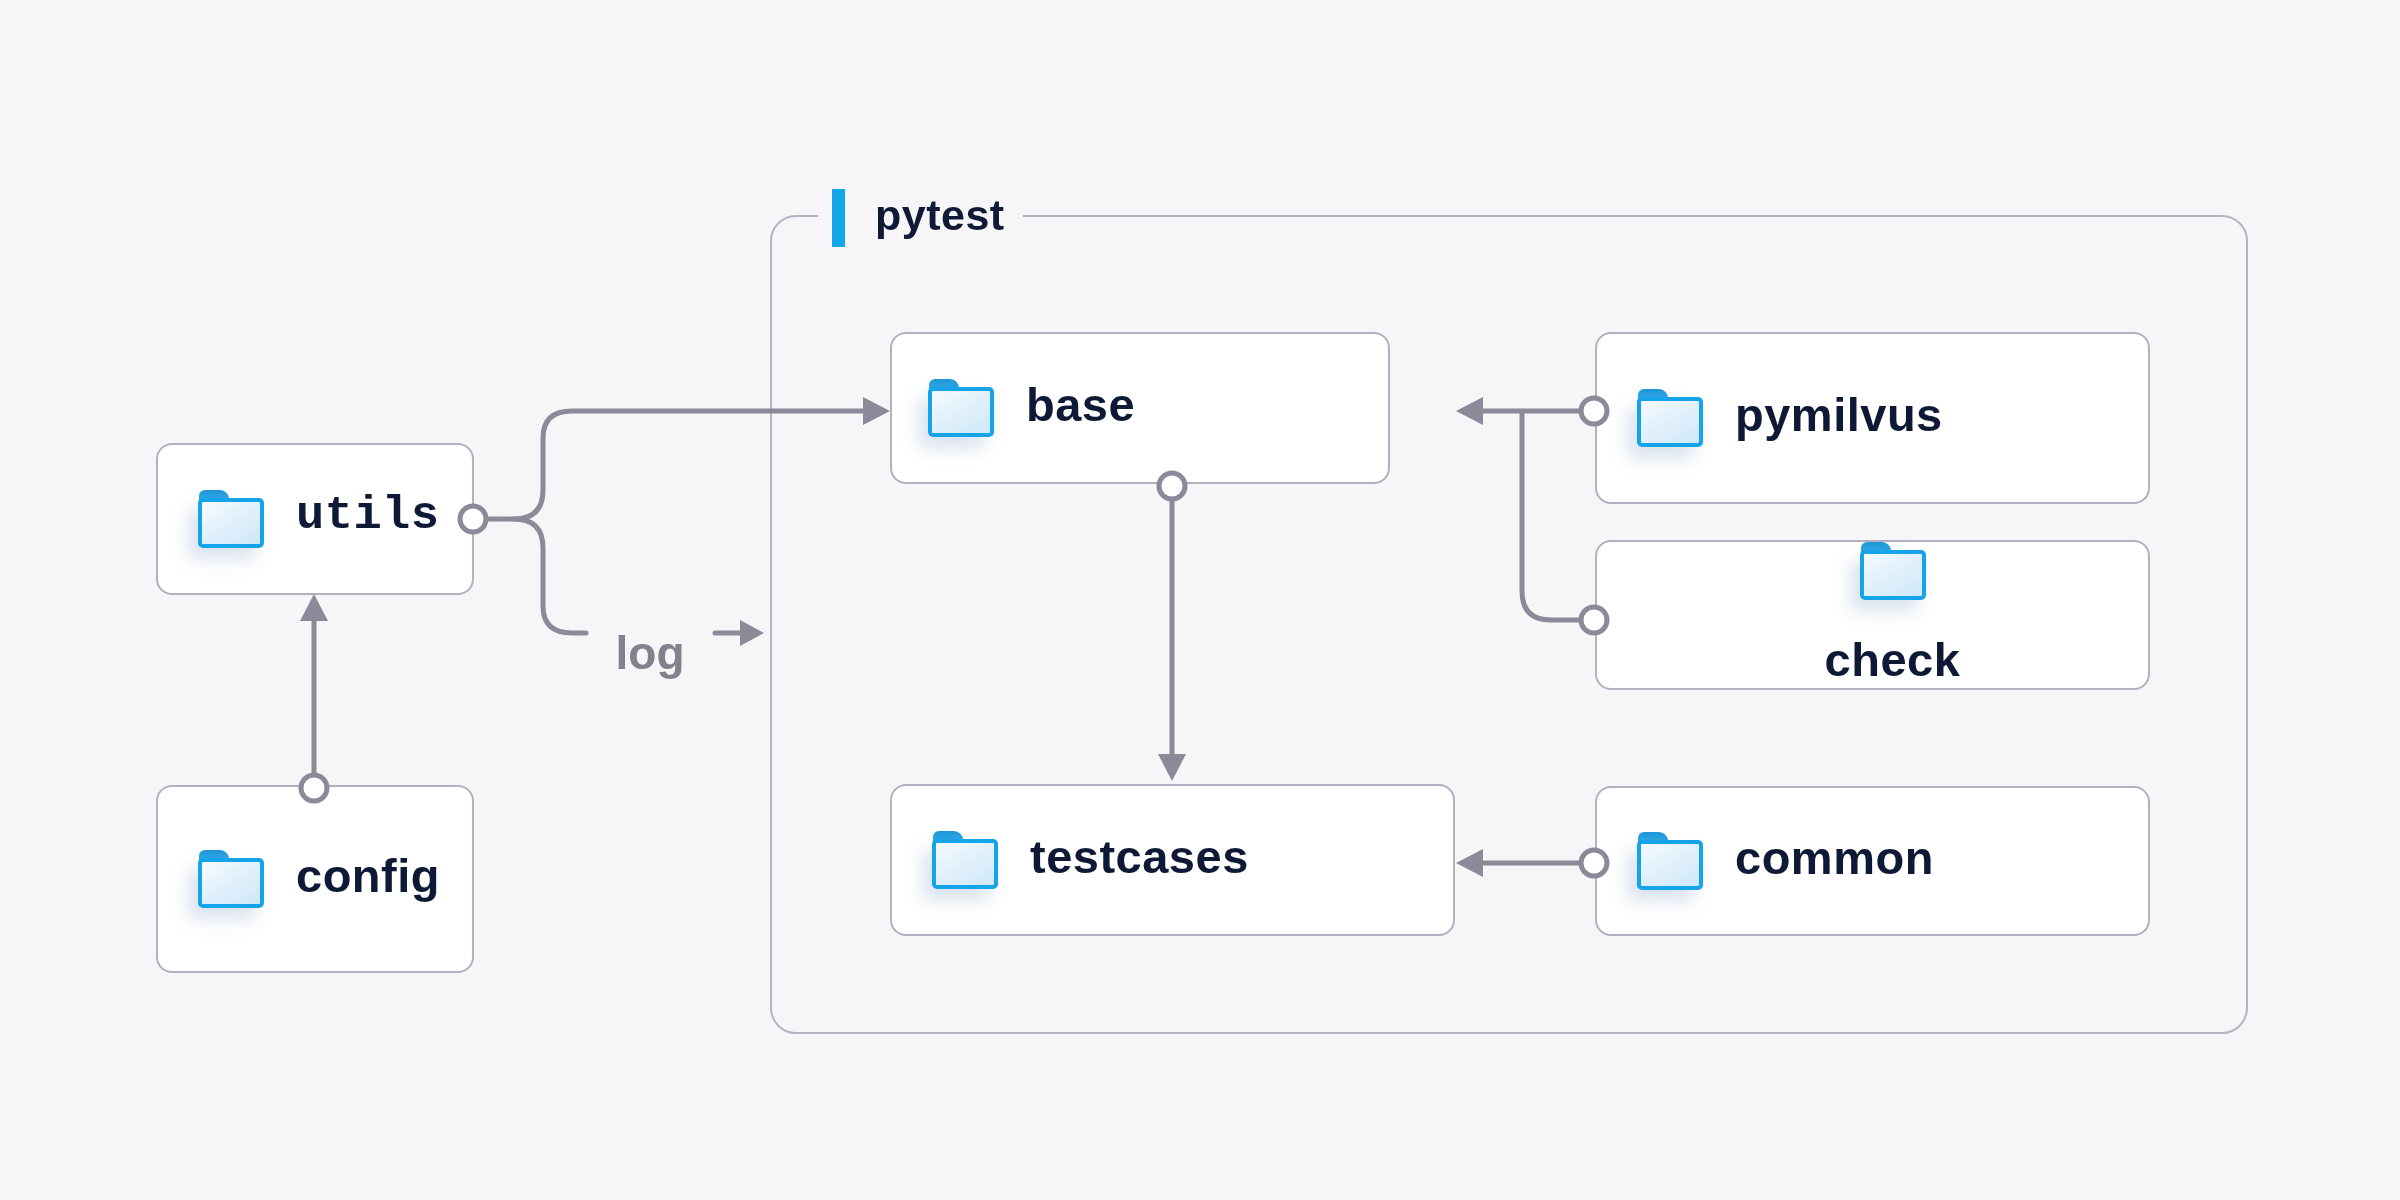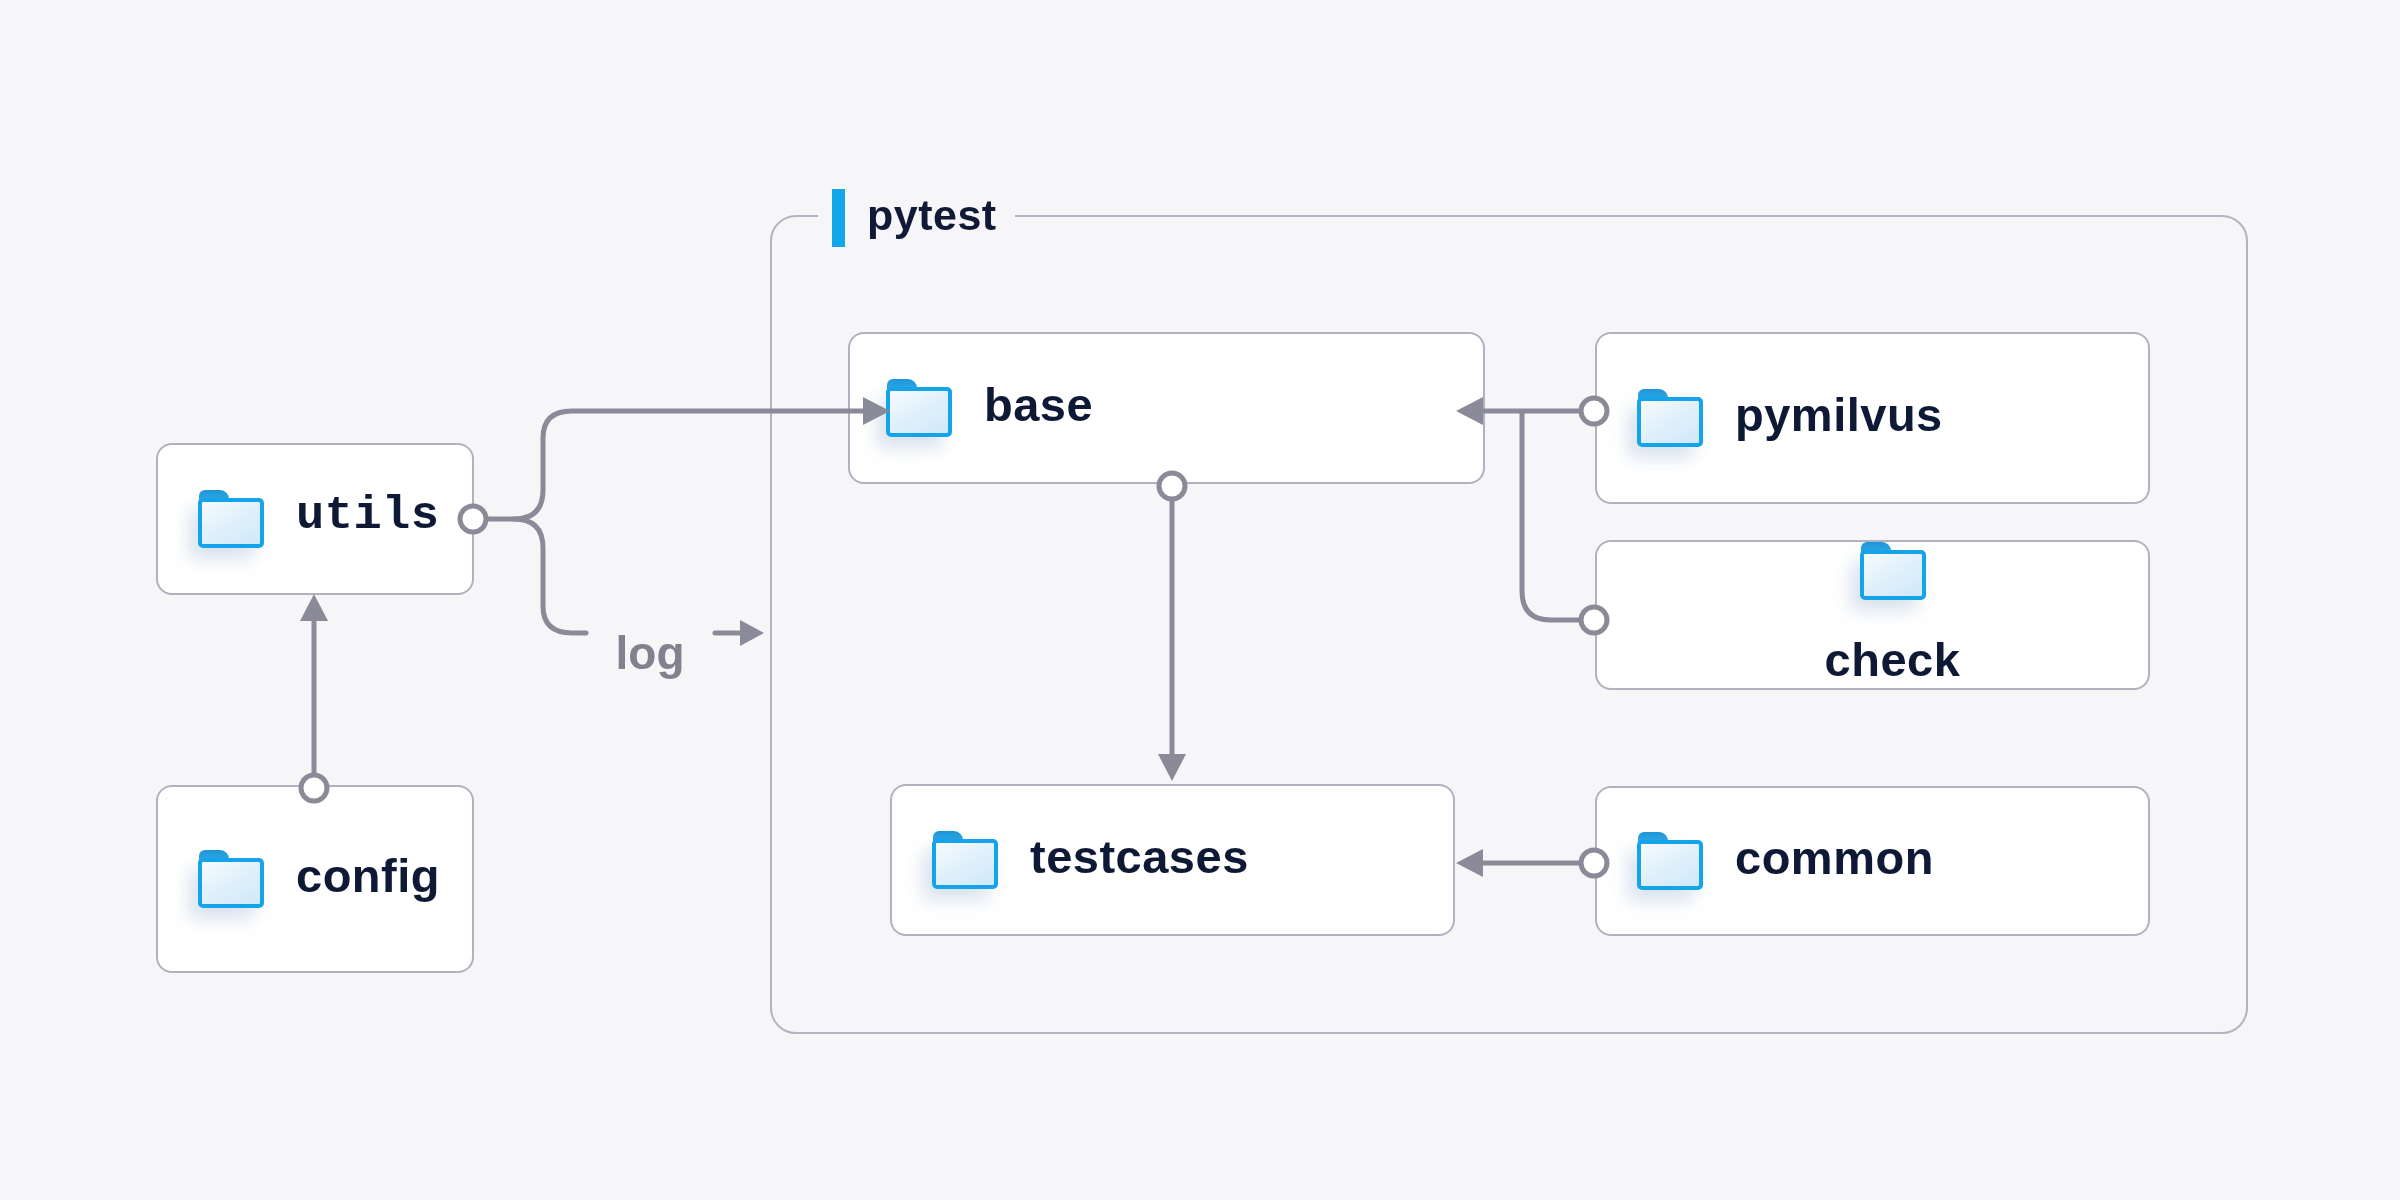--- a/index.html
+++ b/index.html
@@ -18,21 +18,21 @@
     width: 1474px; height: 815px;
     border: 2.5px solid #b3b3c1;
     border-radius: 26px;
     z-index: 1;
   }
   .group-label {
     position: absolute;
     left: 818px; top: 188px;
     height: 60px;
     display: flex; align-items: center;
-    gap: 22px;
+    gap: 30px;
     background: #f6f6f8;
     padding: 0 18px 0 14px;
     z-index: 6;
   }
   .group-label .bar {
     width: 13px; height: 58px;
     background: #12a7e9;
   }
   .group-label .gtxt {
     font-size: 43px;
@@ -57,21 +57,21 @@
   .node .label {
     font-size: 47px;
     font-weight: 700;
     letter-spacing: 0.5px;
     color: #0e1a35;
     padding-bottom: 8px;
   }
 
   .n-utils     { left: 156px;  top: 443px; width: 318px; height: 152px; font-family: Liberation Mono, monospace; }
   .n-config    { left: 156px;  top: 785px; width: 318px; height: 188px; }
-  .n-base      { left: 848px;  top: 332px; width: 637px; height: 152px; padding-left: 36px; }
+  .n-base      { left: 890px;  top: 332px; width: 500px; height: 152px; padding-left: 36px; }
   .n-testcases { left: 890px;  top: 784px; width: 565px; height: 152px; }
   .n-pymilvus  { left: 1595px; top: 332px; width: 555px; height: 172px; }
   .n-check     { left: 1595px; top: 540px; width: 555px; height: 150px; flex-direction: column; }
   .n-common    { left: 1595px; top: 786px; width: 555px; height: 150px; }
 
   
   .folder { position: relative; width: 66px; height: 58px; flex: 0 0 auto; }
   .folder .tab {
     position: absolute; left: 1px; top: 0;
     width: 30px; height: 18px;

